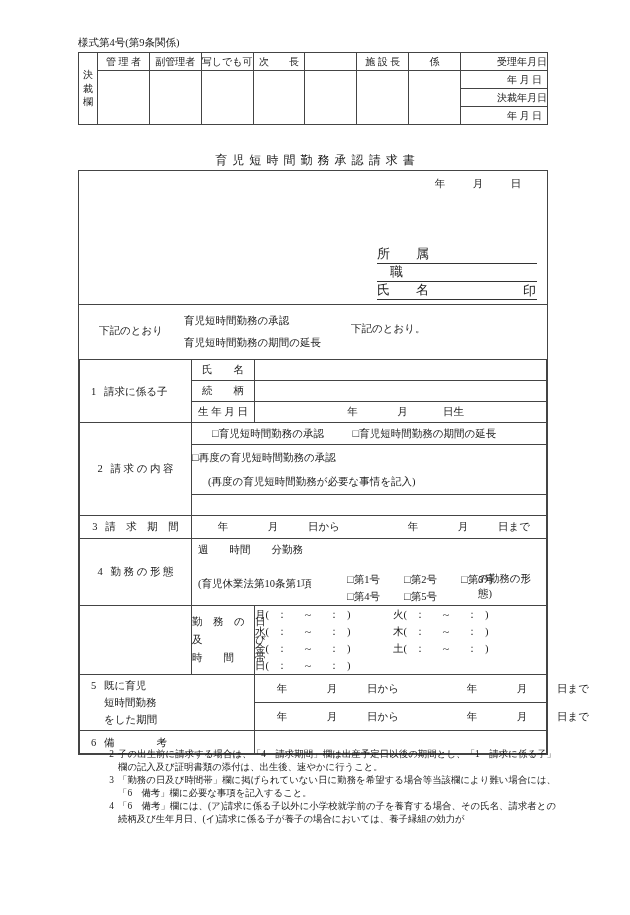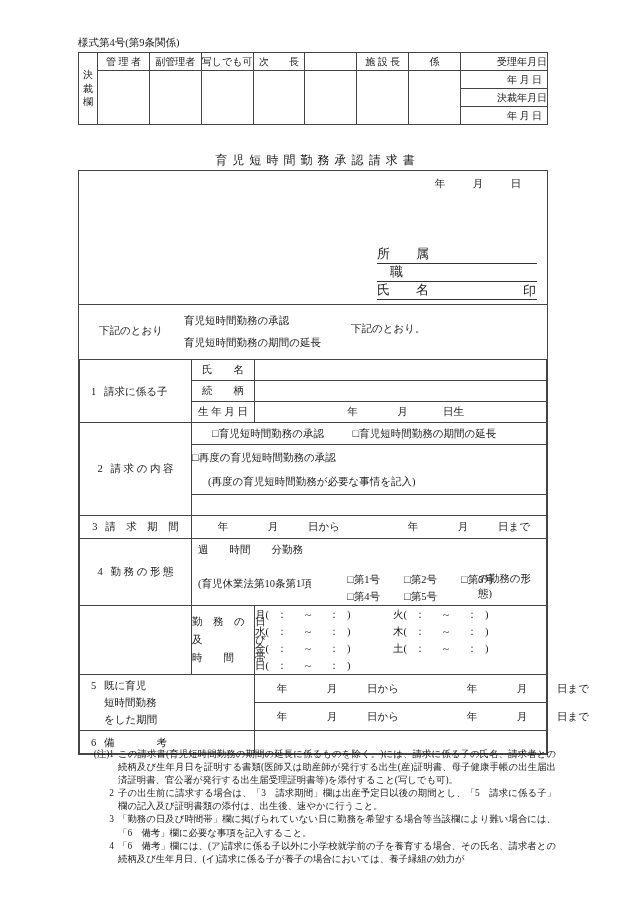--- a/index.html
+++ b/index.html
@@ -439,26 +439,22 @@
         </td>
         <td class="r6"></td>
       </tr>
 
     </tbody>
       </table>
   </div>
 
   <div class="notes">
     <div class="note">
-      <span class="marker">(注)1</span>
-      <span>この請求書(育児短時間勤務の期間の延長に係るものを除く。)には、請求に係る子の氏名、請求者との続柄及び生年月日を証明する書類(医師又は助産師が発行する出生(産)証明書、母子健康手帳の出生届出済証明書、官公署が発行する出生届受理証明書等)を添付すること(写しでも可)。</span>
-    </div>
-    <div class="note">
       <span class="marker">2</span>
-      <span>子の出生前に請求する場合は、「3　請求期間」欄は出産予定日以後の期間とし、「5　請求に係る子」欄の記入及び証明書類の添付は、出生後、速やかに行うこと。</span>
+      <span>子の出生前に請求する場合は、「4　請求期間」欄は出産予定日以後の期間とし、「1　請求に係る子」欄の記入及び証明書類の添付は、出生後、速やかに行うこと。</span>
     </div>
     <div class="note">
       <span class="marker">3</span>
       <span>「勤務の日及び時間帯」欄に掲げられていない日に勤務を希望する場合等当該欄により難い場合には、「6　備考」欄に必要な事項を記入すること。</span>
     </div>
     <div class="note">
       <span class="marker">4</span>
       <span>「6　備考」欄には、(ア)請求に係る子以外に小学校就学前の子を養育する場合、その氏名、請求者との続柄及び生年月日、(イ)請求に係る子が養子の場合においては、養子縁組の効力が</span>
     </div>
   </div>

